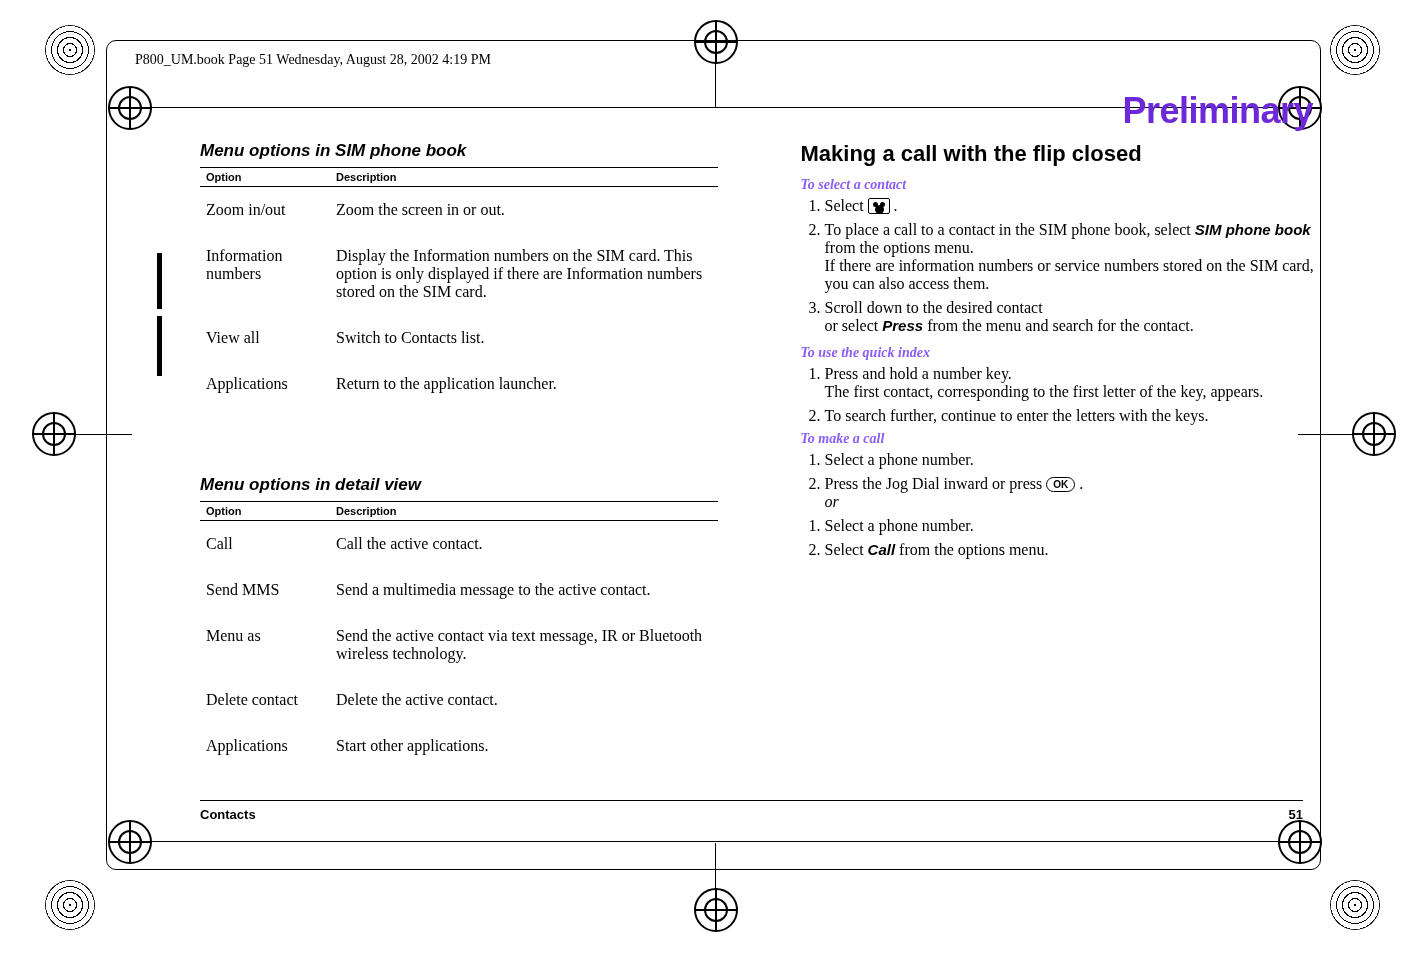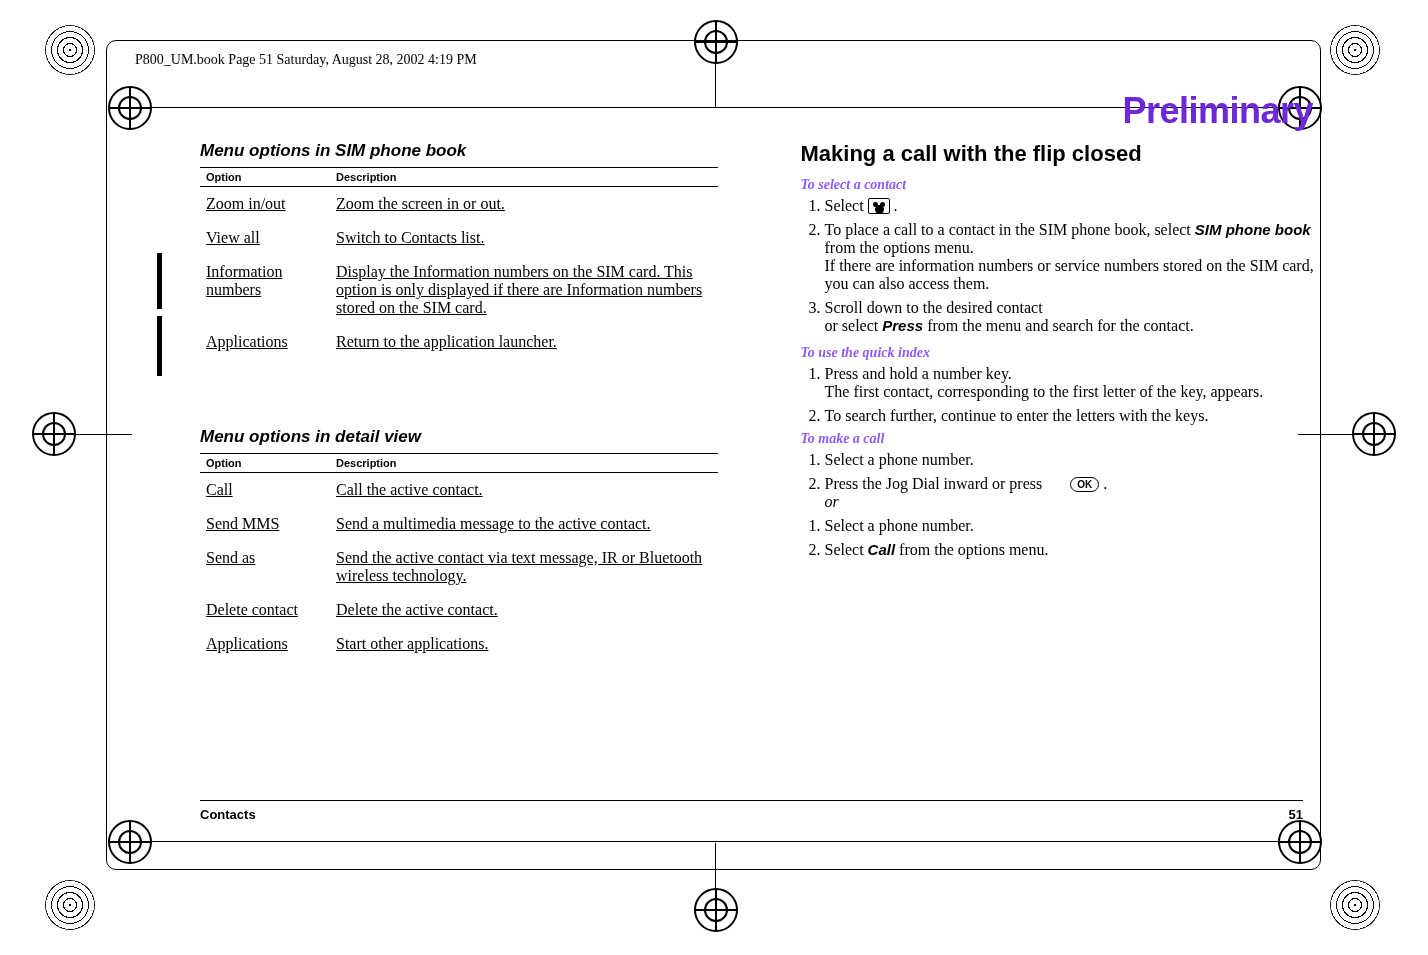--- a/index.html
+++ b/index.html
@@ -78,21 +78,21 @@
   .col { flex: 1 1 0; }
 
   .sans-bi { font-family: Arial, Helvetica, sans-serif; font-weight: 700; font-style: italic; font-size: 17px; }
   .sans-b { font-family: Arial, Helvetica, sans-serif; font-weight: 700; font-size: 11px; }
   .serif { font-family: "Times New Roman", Times, serif; font-size: 16px; }
   .serif-bi-blue { font-family: "Times New Roman", Times, serif; font-weight: 700; font-style: italic; color: #8b5cf6; font-size: 14px; }
   .h3 { font-family: Arial, Helvetica, sans-serif; font-weight: 700; font-size: 22px; }
 
   table.opts { border-collapse: collapse; width: 100%; margin-top: 6px; }
   table.opts th { text-align: left; border-top: 1px solid #000; border-bottom: 1px solid #000; padding: 3px 6px; }
-  table.opts td { vertical-align: top; padding: 8px 6px; border: none; text-decoration: underline; }
+  table.opts td { vertical-align: top; padding: 14px 6px; border: none; }
 
   .change-bar {
     position: absolute;
     width: 5px;
     background: #000;
     left: -43px;
   }
 
   ol { margin: 4px 0; padding-left: 24px; }
   ol li { margin-bottom: 6px; }
@@ -119,21 +119,20 @@
   .ok-btn {
     display:inline-block;
     font-family: Arial, Helvetica, sans-serif;
     font-size:10px;
     font-weight:700;
     border:1.5px solid #000;
     border-radius: 9px;
     padding: 0 6px;
     line-height: 13px;
     vertical-align: 1px;
-    margin-left: 24px;
   }
 
   .footer {
     position: absolute;
     left: 200px; right: 125px;
     top: 800px;
     border-top: 1px solid #000;
     padding-top: 6px;
     display: flex; justify-content: space-between;
     font-family: Arial, Helvetica, sans-serif; font-weight: 700; font-size: 13px;
@@ -167,21 +166,21 @@
 <div class="thin-line h" style="left:108px; top:107px; width:1214px;"></div>
 <div class="thin-line h" style="left:108px; top:841px; width:1214px;"></div>
 <div class="thin-line v" style="left:715px; top:22px; height:85px;"></div>
 <div class="thin-line v" style="left:715px; top:843px; height:88px;"></div>
 <div class="thin-line h" style="left:32px; top:434px; width:100px;"></div>
 <div class="thin-line h" style="left:1298px; top:434px; width:98px;"></div>
 
 <div class="page-frame"></div>
 
 <div class="header-text">
-  <span>P800_UM.book  Page 51  Saturday, August 28, 2002  4:19 PM</span>
+  <span>P800_UM.book  Page 51  Wednesday, August 28, 2002  4:19 PM</span>
 </div>
 
 <div class="watermark">Preliminary</div>
 
 <div class="content">
 
   <div class="col left-col-rel">
     <div class="sans-bi">Menu options in SIM phone book</div>
     <table class="opts">
       <thead>
@@ -189,26 +188,26 @@
           <th class="sans-b" style="width:130px;">Option</th>
           <th class="sans-b">Description</th>
         </tr>
       </thead>
       <tbody>
         <tr>
             <td class="serif">Zoom in/out</td>
             <td class="serif">Zoom the screen in or out.</td>
           </tr>
         <tr>
+            <td class="serif">Information numbers</td>
+            <td class="serif">Display the Information numbers on the SIM card. This option is only displayed if there are Information numbers stored on the SIM card.</td>
+          </tr>
+        <tr>
             <td class="serif">View all</td>
             <td class="serif">Switch to Contacts list.</td>
-          </tr>
-        <tr>
-            <td class="serif">Information numbers</td>
-            <td class="serif">Display the Information numbers on the SIM card. This option is only displayed if there are Information numbers stored on the SIM card.</td>
           </tr>
         <tr>
             <td class="serif">Applications</td>
             <td class="serif">Return to the application launcher.</td>
           </tr>
       </tbody>
     </table>
 
     <div class="change-bar cb1"></div>
     <div class="change-bar cb2"></div>
@@ -226,21 +225,21 @@
       <tbody>
         <tr>
             <td class="serif">Call</td>
             <td class="serif">Call the active contact.</td>
           </tr>
         <tr>
             <td class="serif">Send MMS</td>
             <td class="serif">Send a multimedia message to the active contact.</td>
           </tr>
         <tr>
-            <td class="serif">Send as</td>
+            <td class="serif">Menu as</td>
             <td class="serif">Send the active contact via text message, IR or Bluetooth wireless technology.</td>
           </tr>
         <tr>
             <td class="serif">Delete contact</td>
             <td class="serif">Delete the active contact.</td>
           </tr>
         <tr>
             <td class="serif">Applications</td>
             <td class="serif">Start other applications.</td>
           </tr>

